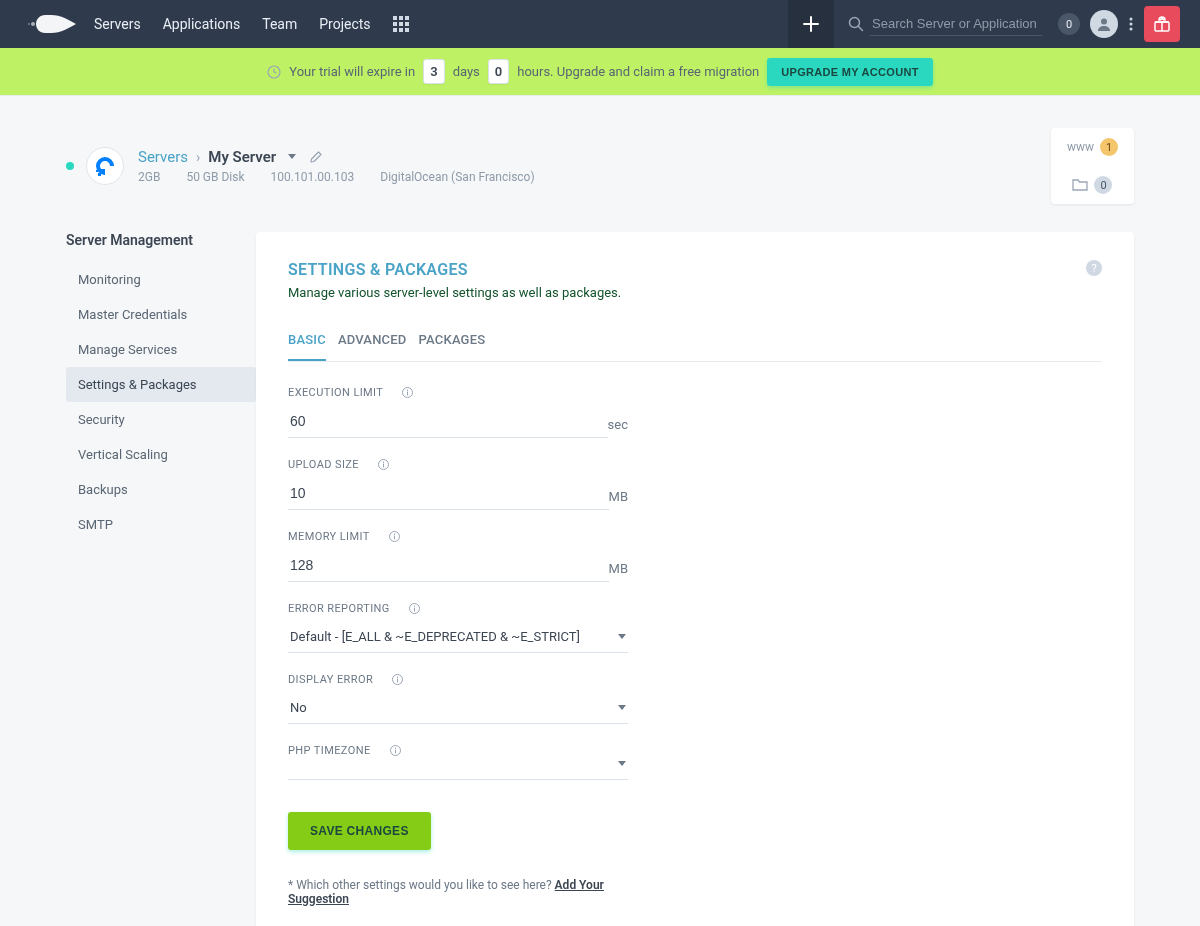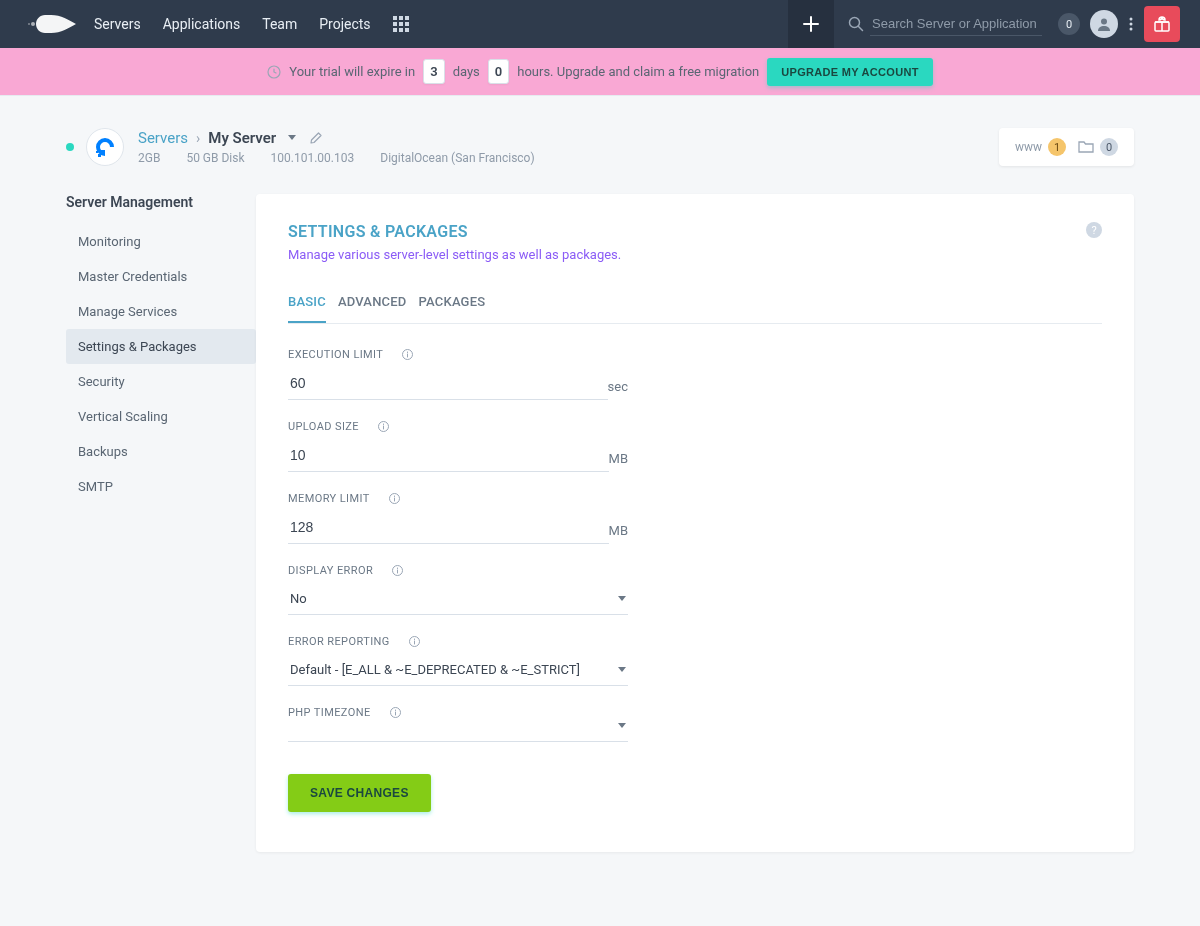--- a/index.html
+++ b/index.html
@@ -24,21 +24,21 @@
   .search-input::placeholder{color:#8f9ba9;}
   .circ-badge { width:22px; height:22px; border-radius:50%; background:#4a5768; color:#e8eef4; font-size:11px; display:flex; align-items:center; justify-content:center; margin:0 6px; cursor:pointer;}
   .avatar-circ { width:28px; height:28px; border-radius:50%; background:#cfd8e3; display:flex; align-items:center; justify-content:center; margin:0 4px; cursor:pointer;}
   .avatar-circ svg{width:14px;height:14px; color:#6b7886;}
   .kebab { width:10px; display:flex; align-items:center; justify-content:center; color:#cfd8e3; cursor:pointer; margin:0 4px;}
   .kebab svg{width:4px;height:14px;}
   .gift-box { width:36px; height:36px; background:#e84b5b; border-radius:4px; display:flex; align-items:center; justify-content:center; margin:0 10px 0 4px; cursor:pointer;}
   .gift-box svg{width:18px;height:18px;color:#fff;}
 
   
-  .trialbar { background:#f9a8d4; height:48px; display:flex; align-items:center; justify-content:center; gap:8px; font-size:13px; color:#5a6673; border-bottom:1px solid #e6ebf0;}
+  .trialbar { background:#bef264; height:48px; display:flex; align-items:center; justify-content:center; gap:8px; font-size:13px; color:#5a6673; border-bottom:1px solid #e6ebf0;}
   .clock-icn svg{width:14px;height:14px;display:block;color:#9aa6b5;}
   .numbox { display:inline-block; min-width:20px; padding:4px 6px; border:1px solid #d9e0e8; border-radius:3px; font-weight:600; color:#3c4653; text-align:center; background:#fff; box-shadow:0 1px 2px rgba(0,0,0,0.05);}
   .upgrade-btn { background:#2ad8c0; color:#1a4840; font-weight:600; font-size:11px; letter-spacing:0.3px; padding:8px 14px; border:none; border-radius:3px; cursor:pointer; box-shadow:0 2px 4px rgba(42,216,192,0.4);}
 
   
   .page { max-width:1200px; margin:0 auto; padding:32px 66px 40px;}
   
   
   .srv-head { display:flex; align-items:center; margin-bottom:28px;}
   .status-dot { width:8px; height:8px; border-radius:50%; background:#2ad8c0; margin-right:12px;}
@@ -48,39 +48,39 @@
   .breadcrumb-row { display:flex; align-items:center; gap:8px;}
   .crumb-link { color:#4aa3c7; font-size:15px; cursor:pointer;}
   .crumb-sep { color:#9aa6b5;}
   .srv-name { font-size:15px; font-weight:600; color:#3c4653;}
   .caret-icn svg{width:8px;height:6px;display:block;color:#6b7886;}
   .caret-icn{cursor:pointer; padding:0 4px;}
   .pencil-icn svg{width:12px;height:12px;display:block;color:#9aa6b5;}
   .pencil-icn{cursor:pointer; padding:0 2px;}
   .srv-meta { display:flex; gap:26px; font-size:12px; color:#8f9ba9; margin-top:4px;}
   
-  .srv-head-right { margin-left:auto; background:#fff; border-radius:4px; padding:10px 16px; display:flex; align-items:center; gap:12px; box-shadow:0 1px 3px rgba(0,0,0,0.08);}
+  .srv-head-right { margin-left:auto; background:#fff; border-radius:4px; padding:10px 16px; display:flex; align-items:center; gap:20px; box-shadow:0 1px 3px rgba(0,0,0,0.08);flex-direction:column;}
   .pill-group{display:flex;align-items:center;gap:6px;cursor:pointer;}
   .pill-label{font-size:12px;color:#8f9ba9;}
   .pill-group svg{width:16px;height:14px;color:#9aa6b5;}
   .pill-badge{width:18px;height:18px;border-radius:50%;font-size:11px;display:flex;align-items:center;justify-content:center;}
   .pill-badge.orange{background:#f5c56b;color:#6b4a12;}
   .pill-badge.gray{background:#cfd8e3;color:#4a5768;}
 
   
   .cols { display:flex; gap:0;margin-top:20px;}
   .sidebar { width:190px; flex-shrink:0;}
   .side-title { font-size:14px; font-weight:600; color:#3c4653; margin-bottom:14px;}
   .side-item { padding:10px 12px; font-size:13px; color:#5a6673; cursor:pointer; border-radius:3px;}
   .side-item.active { background:#e3e9ef; color:#3c4653;}
   
   .panel { flex:1; background:#fff; border-radius:4px; padding:28px 32px 40px; box-shadow:0 1px 3px rgba(0,0,0,0.06);}
   .panel-top{display:flex;align-items:flex-start;}
   .panel-title { color:#4aa3c7; font-size:16px; font-weight:600; letter-spacing:0.3px;}
-  .panel-sub { font-size:13px; color:#8b5cf6; margin-top:6px;}
+  .panel-sub { font-size:13px; color:#14532d; margin-top:6px;}
   .help-circ{margin-left:auto;width:16px;height:16px;border-radius:50%;background:#cfd8e3;color:#fff;font-size:11px;display:flex;align-items:center;justify-content:center;cursor:pointer;}
   
   .tabs { display:flex; gap:12px; margin-top:32px; border-bottom:1px solid #e6ebf0;}
   .tab { padding:0 0 12px; font-size:13px; font-weight:500; color:#6b7886; cursor:pointer; letter-spacing:0.2px;}
   .tab.active { color:#4aa3c7; border-bottom:2px solid #4aa3c7;}
 
   .form { margin-top:24px; max-width:340px;}
   .fgroup { margin-bottom:20px;}
   .flabel { font-size:11px; letter-spacing:0.4px; color:#6b7886; display:flex; align-items:center; gap:19px;}
   .info-icn svg{width:11px;height:11px;display:block;color:#9aa6b5;}
@@ -308,76 +308,79 @@
               </span>
           </div>
           <div class="frow">
             <input class="finput" value="128" style="">
             <span class="funit">MB</span>
           </div>
         </div>
 
         <div class="fgroup">
           <div class="flabel">
+            <span>ERROR REPORTING</span>
+            <span class="info-icn">
+                <svg viewBox="0 0 11 11">
+                  <circle cx="5.5" cy="5.5" r="5" fill="none" stroke="currentColor"></circle>
+                  <path d="M5.5 5v3M5.5 3v.5" stroke="currentColor" stroke-linecap="round"></path>
+                </svg>
+              </span>
+          </div>
+          <div class="frow">
+            <div class="fselect-wrap">
+              <div class="fselect">Default - [E_ALL &amp; ~E_DEPRECATED &amp; ~E_STRICT]</div>
+              <span class="sel-caret"><svg viewBox="0 0 8 6">
+                    <path d="M0 0l4 5 4-5z" fill="currentColor"></path>
+                  </svg></span>
+            </div>
+          </div>
+        </div>
+
+        <div class="fgroup">
+          <div class="flabel">
             <span>DISPLAY ERROR</span>
             <span class="info-icn">
                 <svg viewBox="0 0 11 11">
                   <circle cx="5.5" cy="5.5" r="5" fill="none" stroke="currentColor"></circle>
                   <path d="M5.5 5v3M5.5 3v.5" stroke="currentColor" stroke-linecap="round"></path>
                 </svg>
               </span>
           </div>
           <div class="frow">
             <div class="fselect-wrap">
               <div class="fselect">No</div>
               <span class="sel-caret"><svg viewBox="0 0 8 6">
                     <path d="M0 0l4 5 4-5z" fill="currentColor"></path>
                   </svg></span>
             </div>
           </div>
         </div>
 
         <div class="fgroup">
           <div class="flabel">
-            <span>ERROR REPORTING</span>
-            <span class="info-icn">
-                <svg viewBox="0 0 11 11">
-                  <circle cx="5.5" cy="5.5" r="5" fill="none" stroke="currentColor"></circle>
-                  <path d="M5.5 5v3M5.5 3v.5" stroke="currentColor" stroke-linecap="round"></path>
-                </svg>
-              </span>
-          </div>
-          <div class="frow">
-            <div class="fselect-wrap">
-              <div class="fselect">Default - [E_ALL &amp; ~E_DEPRECATED &amp; ~E_STRICT]</div>
-              <span class="sel-caret"><svg viewBox="0 0 8 6">
-                    <path d="M0 0l4 5 4-5z" fill="currentColor"></path>
-                  </svg></span>
-            </div>
-          </div>
-        </div>
-
-        <div class="fgroup">
-          <div class="flabel">
             <span>PHP TIMEZONE</span>
             <span class="info-icn">
                 <svg viewBox="0 0 11 11">
                   <circle cx="5.5" cy="5.5" r="5" fill="none" stroke="currentColor"></circle>
                   <path d="M5.5 5v3M5.5 3v.5" stroke="currentColor" stroke-linecap="round"></path>
                 </svg>
               </span>
           </div>
           <div class="frow">
             <div class="fselect-wrap">
               <div class="fselect"></div>
               <span class="sel-caret"><svg viewBox="0 0 8 6">
                     <path d="M0 0l4 5 4-5z" fill="currentColor"></path>
                   </svg></span>
             </div>
           </div>
         </div>
 
         <button class="save-btn">SAVE CHANGES</button>
 
+        <div class="suggestion">
+          <span>* Which other settings would you like to see here? </span><a>Add Your Suggestion</a>
+        </div>
       </div>
     </div>
   </div>
 </div>
 
 </body></html>

